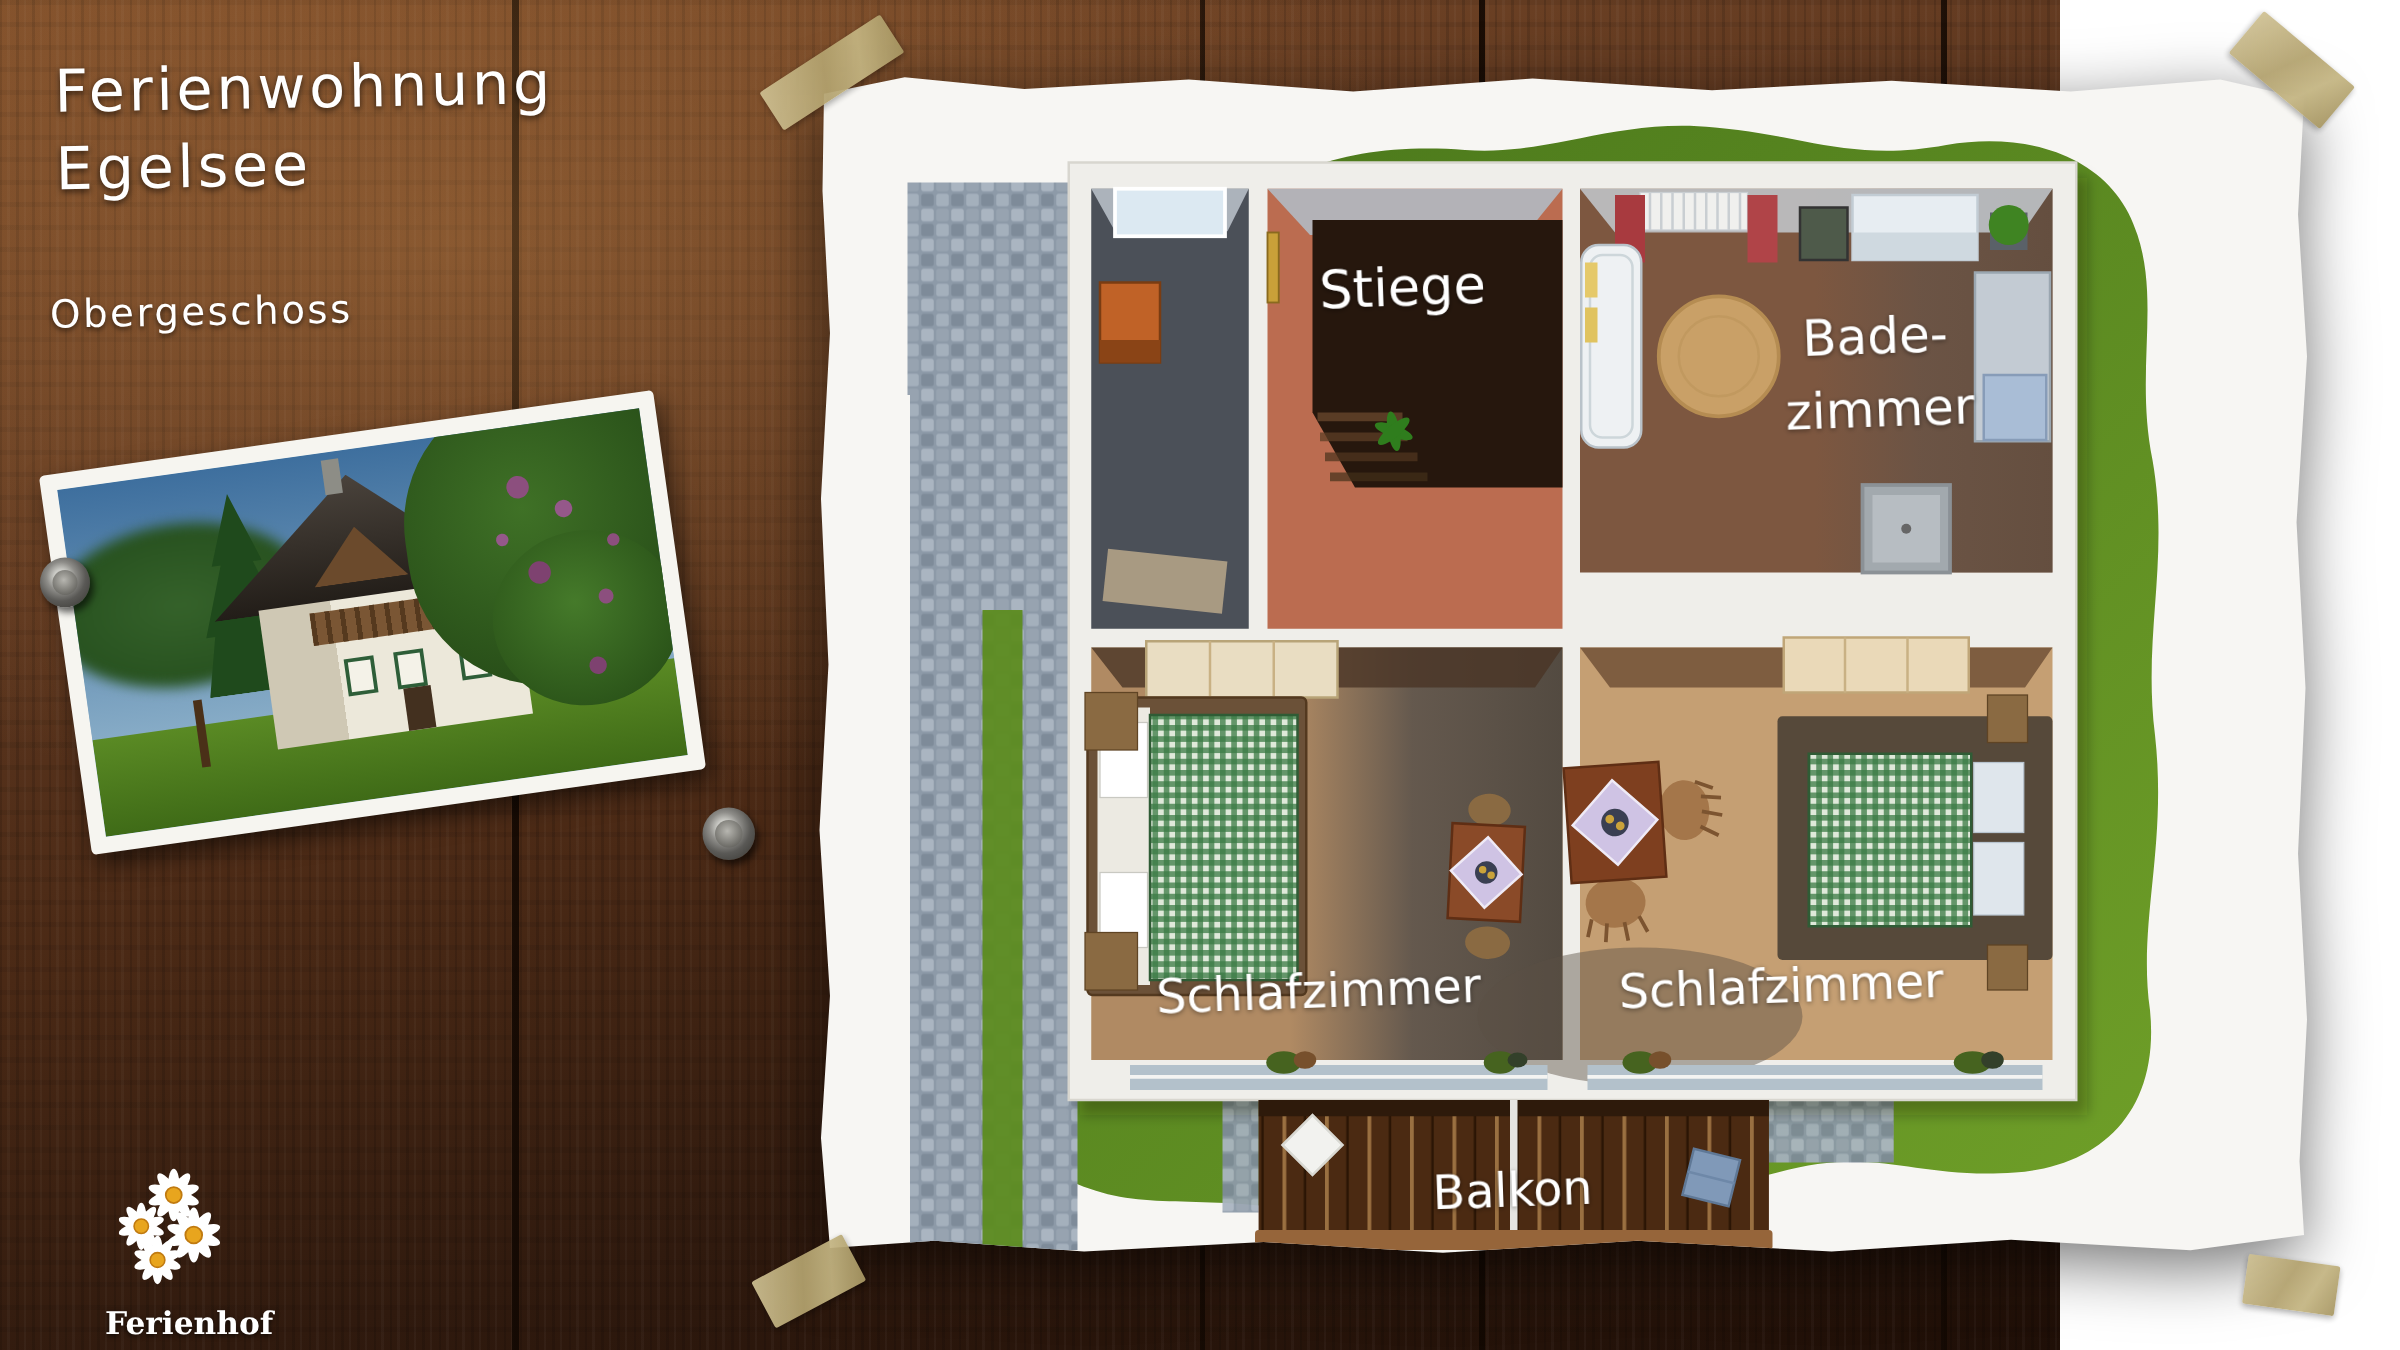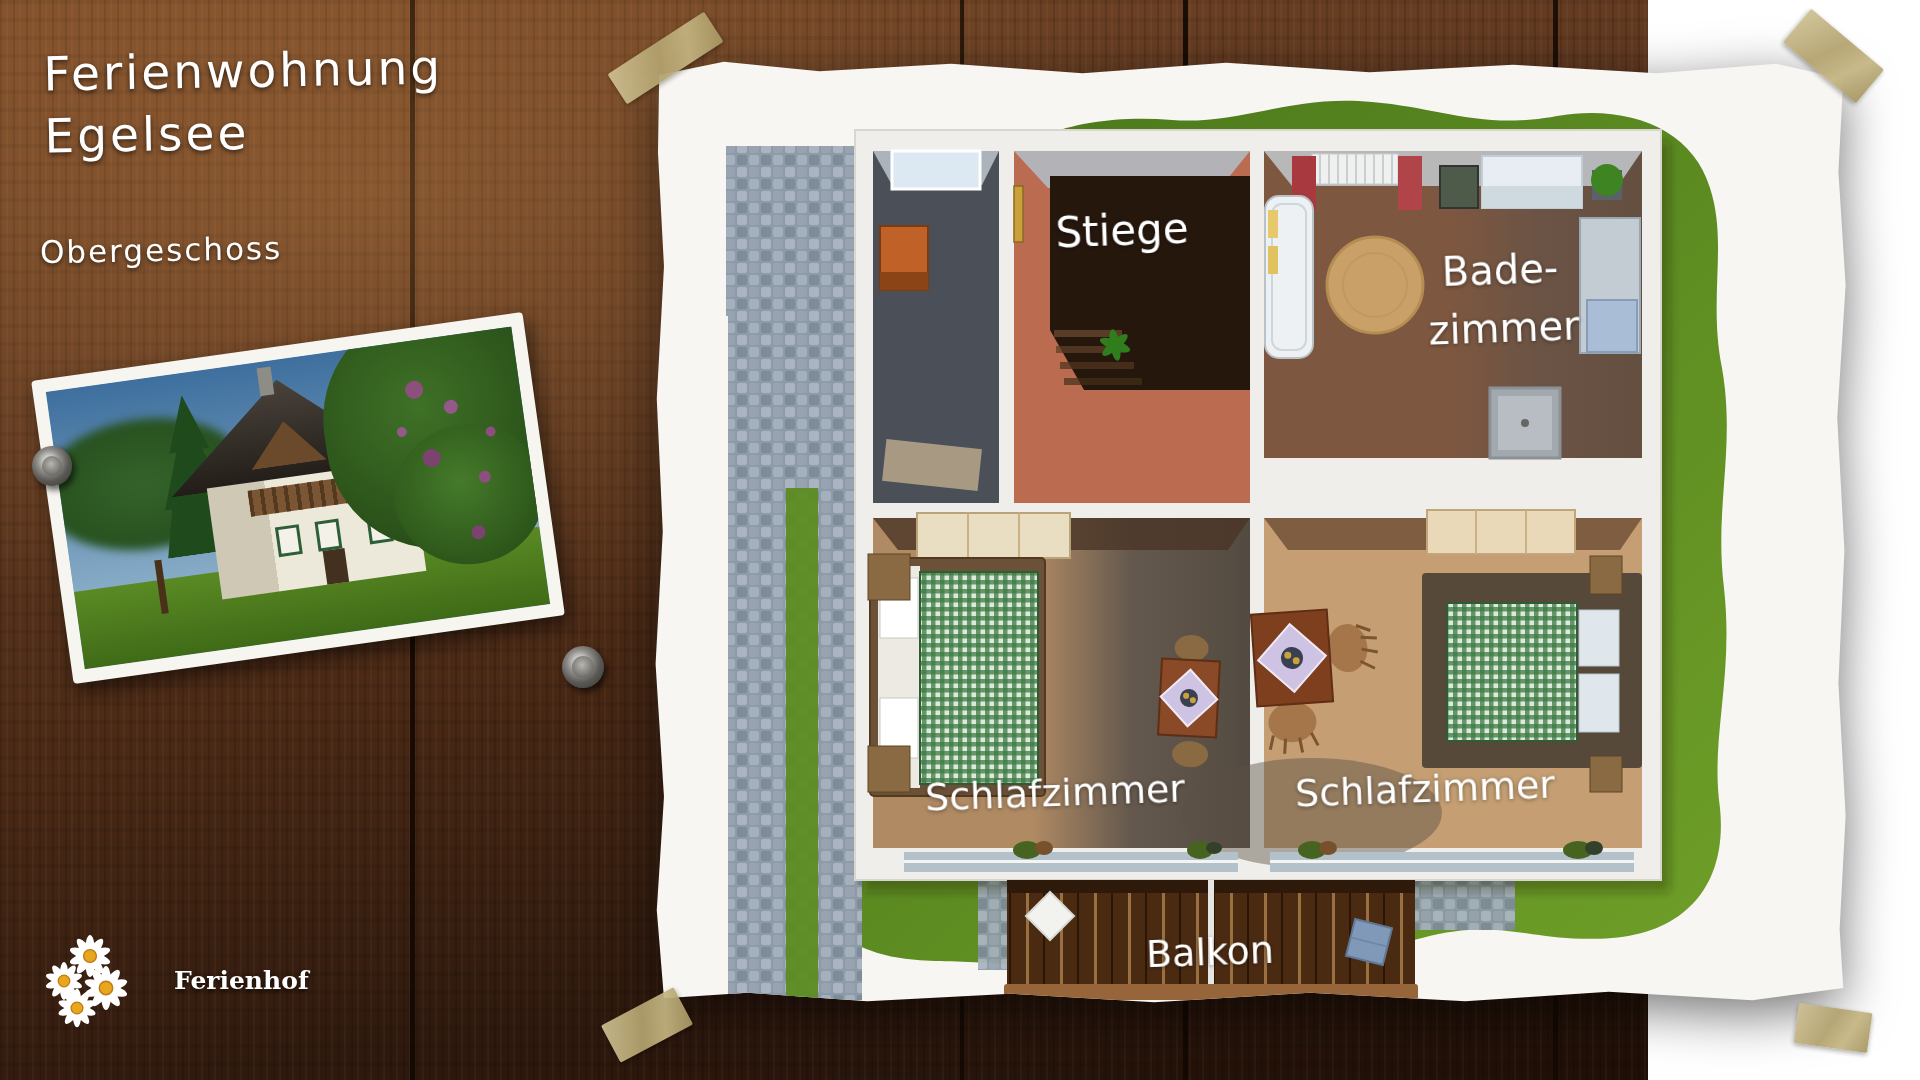--- a/index.html
+++ b/index.html
@@ -48,21 +48,21 @@
   .lawn{position:absolute;left:0;bottom:0;width:100%;height:78px;
     background:linear-gradient(#5a8a24,#3f6b17);}
   .trunk{position:absolute;left:84px;top:182px;width:7px;height:54px;background:#4a3018;}
   
   .pin{position:absolute;border-radius:50%;
     background:radial-gradient(circle at 42% 38%, #cbcbc6 0 16%, #8e8d89 34%, #5a5956 58%, #34332f 100%);
     box-shadow:3px 4px 6px rgba(0,0,0,.6);}
   .pin .cap{position:absolute;left:24%;top:24%;width:52%;height:52%;border-radius:50%;
     background:radial-gradient(circle at 45% 40%, #b7b6b0, #6e6d68 70%, #454440);}
   
-  .logo{position:absolute;left:46px;top:932px;display:flex;align-items:center;gap:16px;color:#fff;}
+  .logo{position:absolute;left:58px;top:932px;display:flex;align-items:center;gap:16px;color:#fff;flex-direction:column;}
   .logo-text{text-shadow:0 2px 4px rgba(0,0,0,.7);font-family:"DejaVu Serif", serif;}
   .logo-text .small{font-size:25px;font-weight:700;margin-left:26px;}
   .logo-text .big{font-size:41px;font-weight:700;letter-spacing:1px;}
   
   .paper{position:absolute;left:652px;top:58px;width:1196px;height:947px;
     filter:drop-shadow(0 14px 26px rgba(0,0,0,.55));}
   .paper-inner{position:absolute;inset:0;background:#f7f6f3;
     clip-path:polygon(0.6% 1.8%,6% 0.4%,14% 1.4%,25% 0.6%,36% 1.6%,48% 0.5%,60% 1.5%,72% 0.7%,84% 1.6%,94% 0.6%,99.6% 2.2%,99.2% 12%,99.8% 24%,99.1% 38%,99.7% 52%,99.2% 66%,99.8% 80%,99.3% 92%,99.6% 98.2%,92% 99.5%,80% 98.6%,68% 99.6%,55% 98.7%,42% 99.7%,30% 98.8%,18% 99.6%,8% 98.7%,1% 99.3%,0.4% 90%,1% 78%,0.3% 64%,0.9% 50%,0.4% 36%,1% 22%,0.5% 10%);}
   .plan-svg{position:absolute;inset:0;}
   .plan-label{font-family:"DejaVu Sans", sans-serif;fill:#ffffff;

